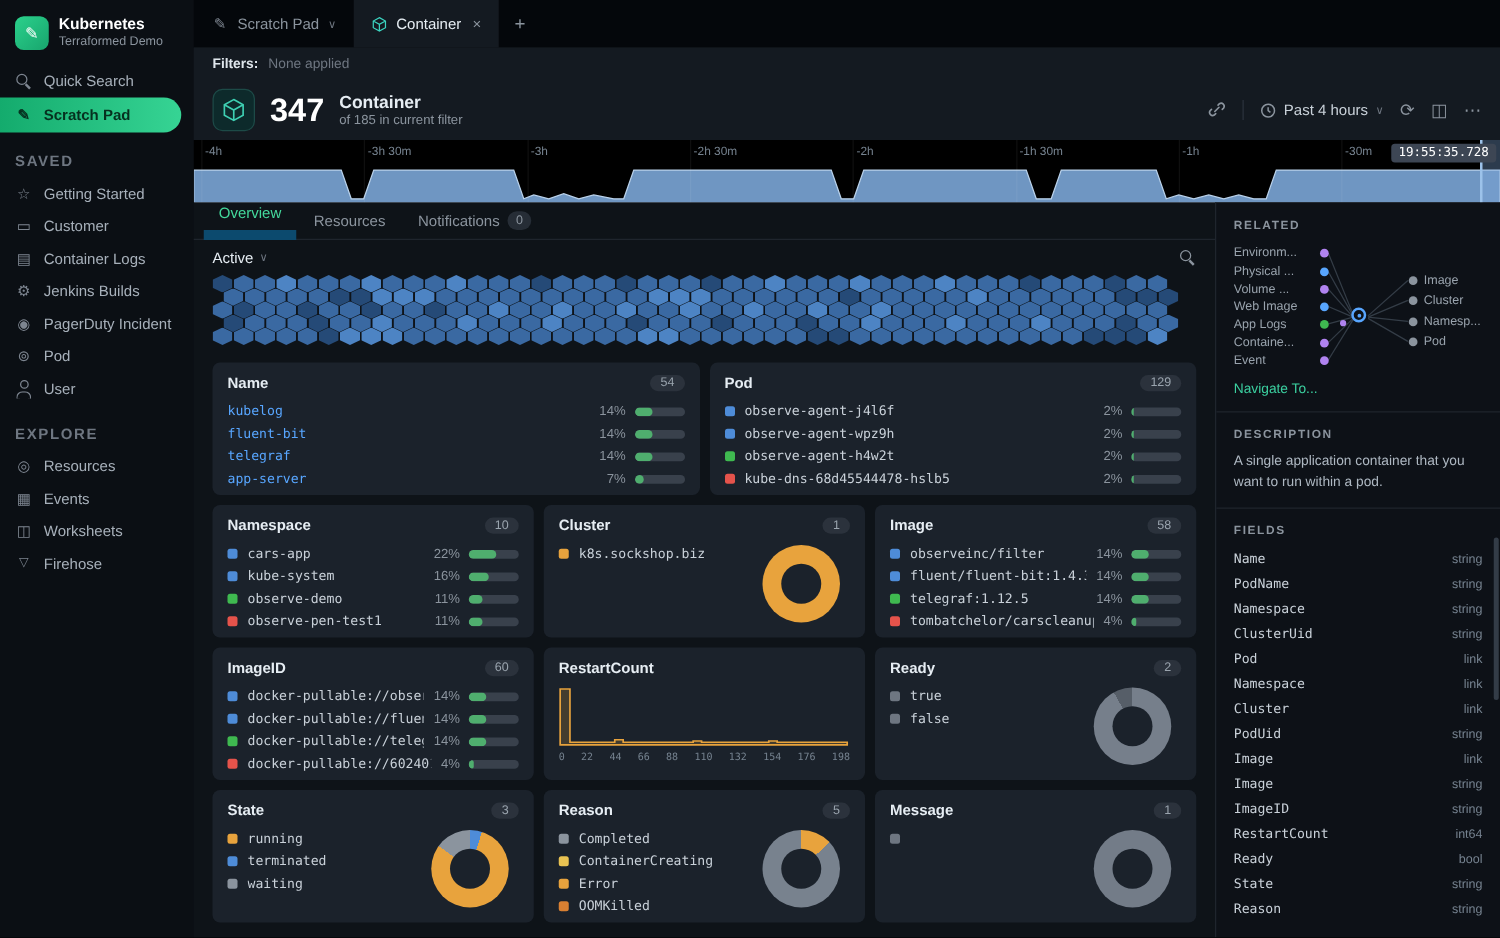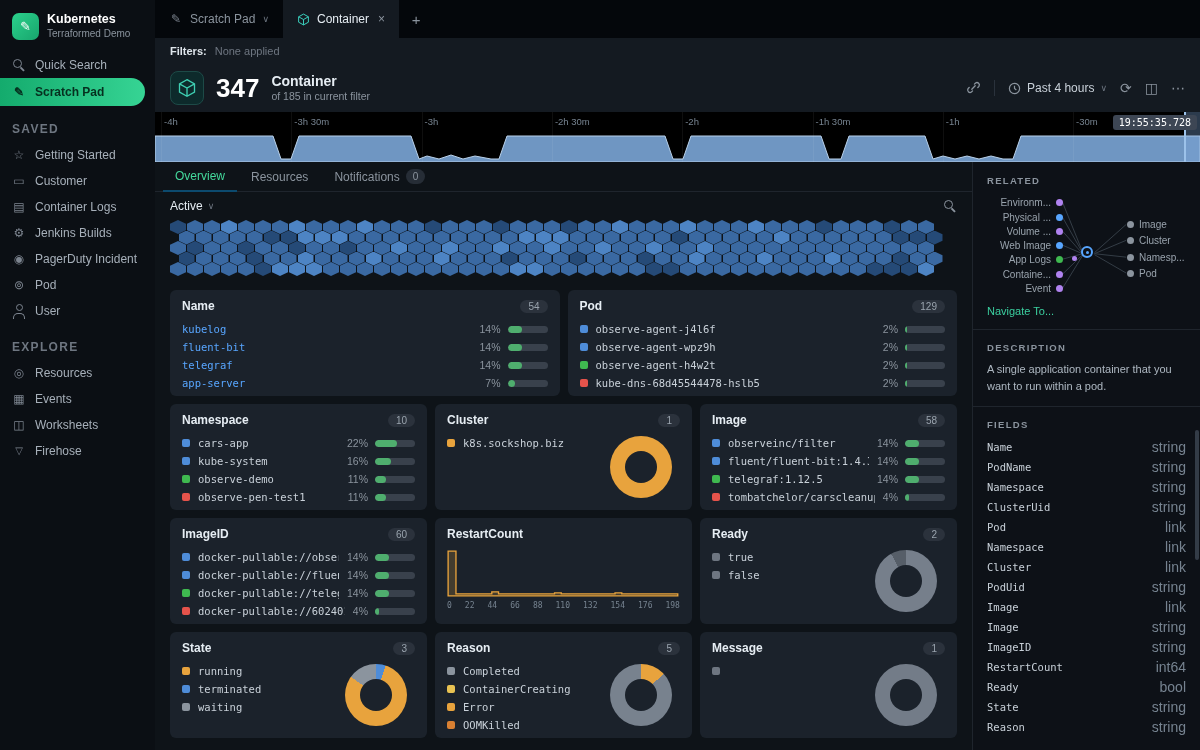--- a/index.html
+++ b/index.html
@@ -63,21 +63,21 @@
   .tlab{position:absolute;top:4px;left:3px;font-size:9.5px;color:#768390;white-space:nowrap;}
   .tl-chart{position:absolute;left:0;right:0;bottom:0;height:32px;}
   .now-cursor{position:absolute;right:0;top:0;bottom:0;width:16px;background:rgba(125,170,220,0.35);border-left:2px solid #9cc2ea;}
   .now-badge{position:absolute;right:3px;top:3px;background:#3d4654;color:#fff;font-family:"DejaVu Sans Mono",monospace;font-size:10px;padding:2px 6px;border-radius:3px;z-index:2;}
 
   
   .bodyrow{flex:1;display:flex;min-height:0;}
   .content{flex:1;display:flex;flex-direction:column;min-width:0;background:#0e1318;}
   .view-tabs{height:30px;display:flex;align-items:flex-end;gap:2px;border-bottom:1px solid #1f252d;padding:0 8px;flex-shrink:0;}
   .vtab{padding:7px 12px;font-size:12px;color:#8b949e;display:flex;align-items:center;gap:6px;cursor:pointer;}
-  .vtab.active{color:#44d99c;border-bottom:2px solid #0c4a6e;margin-bottom:-1px;}
+  .vtab.active{color:#44d99c;border-bottom:8px solid #0c4a6e;margin-bottom:-1px;}
   .vbadge{background:#262d36;color:#8b949e;font-size:10px;padding:0 7px;border-radius:8px;line-height:15px;}
   .active-row{height:28px;display:flex;align-items:center;padding:0 15px;font-size:12px;color:#e6edf3;gap:5px;flex-shrink:0;}
   .active-row .ic{color:#8b949e;margin-left:auto;cursor:pointer;}
   .honeycomb{position:relative;height:60px;margin:0 15px 4px;overflow:hidden;flex-shrink:0;}
   .hex{position:absolute;width:16px;height:14px;clip-path:polygon(50% 0,100% 27%,100% 73%,50% 100%,0 73%,0 27%);}
 
   
   .cards{flex:1;display:grid;grid-template-columns:repeat(6,1fr);gap:8px;padding:6px 15px 10px;overflow:hidden;grid-auto-rows:106px;}
   .card{background:#1b222b;border-radius:6px;padding:9px 12px;overflow:hidden;min-width:0;}
   .span3{grid-column:span 3;}
@@ -98,39 +98,39 @@
   .donut::after{content:"";position:absolute;inset:15px;background:#1b222b;border-radius:50%;}
   .hist svg{display:block;width:100%;height:50px;}
   .xticks{display:flex;justify-content:space-between;font-size:8px;color:#768390;font-family:"DejaVu Sans Mono",monospace;margin-top:3px;}
 
   
   .rpanel{width:228px;flex-shrink:0;background:#0d1117;border-left:1px solid #1f252d;padding:13px 14px;display:flex;flex-direction:column;overflow:hidden;position:relative;}
   .pheading{font-size:9.5px;letter-spacing:1.3px;color:#8b949e;font-weight:700;}
   .graph{position:relative;height:124px;margin-top:8px;}
   .graph svg{position:absolute;inset:0;}
   .lcol,.rcol{position:absolute;inset:0;}
-  .lnode{position:absolute;left:0;width:76px;display:flex;align-items:center;justify-content:flex-end;gap:5px;height:13px;cursor:pointer;}
+  .lnode{position:absolute;left:0;width:76px;display:flex;align-items:center;justify-content:space-between;gap:5px;height:13px;cursor:pointer;}
   .rnode{position:absolute;left:140px;display:flex;align-items:center;gap:5px;height:13px;cursor:pointer;}
   .nlabel{font-size:10px;color:#99a3ad;white-space:nowrap;overflow:hidden;max-width:64px;}
   .ndot{width:7px;height:7px;border-radius:50%;flex-shrink:0;background:#8b949e;}
   .lcol .lnode:nth-child(1){top:2px}.lcol .lnode:nth-child(2){top:17px}.lcol .lnode:nth-child(3){top:31px}
   .lcol .lnode:nth-child(4){top:45px}.lcol .lnode:nth-child(5){top:59px}.lcol .lnode:nth-child(6){top:74px}
   .lcol .lnode:nth-child(7){top:88px}
   .rcol .rnode:nth-child(1){top:24px}.rcol .rnode:nth-child(2){top:40px}.rcol .rnode:nth-child(3){top:57px}
   .rcol .rnode:nth-child(4){top:73px}
   .cnode{position:absolute;left:94px;top:52px;width:12px;height:12px;border:2px solid #58a6ff;border-radius:50%;background:#0d1117;}
   .cnode::after{content:"";position:absolute;inset:2.5px;background:#58a6ff;border-radius:50%;}
   .cnode-side{position:absolute;left:85px;top:62px;width:5px;height:5px;background:#b083f0;border-radius:50%;}
   .navlink{color:#3bd0a0;font-size:11px;margin-top:10px;cursor:pointer;}
   .divider{border-top:1px solid #1f252d;margin:12px -14px;}
   .desc{font-size:11px;color:#aeb8c2;line-height:1.5;margin-top:8px;}
   .fields{margin-top:7px;}
   .frow{display:flex;justify-content:space-between;align-items:center;height:20px;}
   .fname{font-family:"DejaVu Sans Mono",monospace;font-size:10.5px;color:#c9d1d9;}
-  .ftype{font-size:14px;color:#768390;}
+  .ftype{font-size:10px;color:#768390;}
   .vthumb{position:absolute;right:1px;top:268px;height:130px;width:4px;background:#333c47;border-radius:2px;}
 </style>
 </head>
 <body>
 
 <div class="app">
 
   <aside class="sidebar">
     <div class="logo-row">
       <span class="logo-badge">✎</span>

